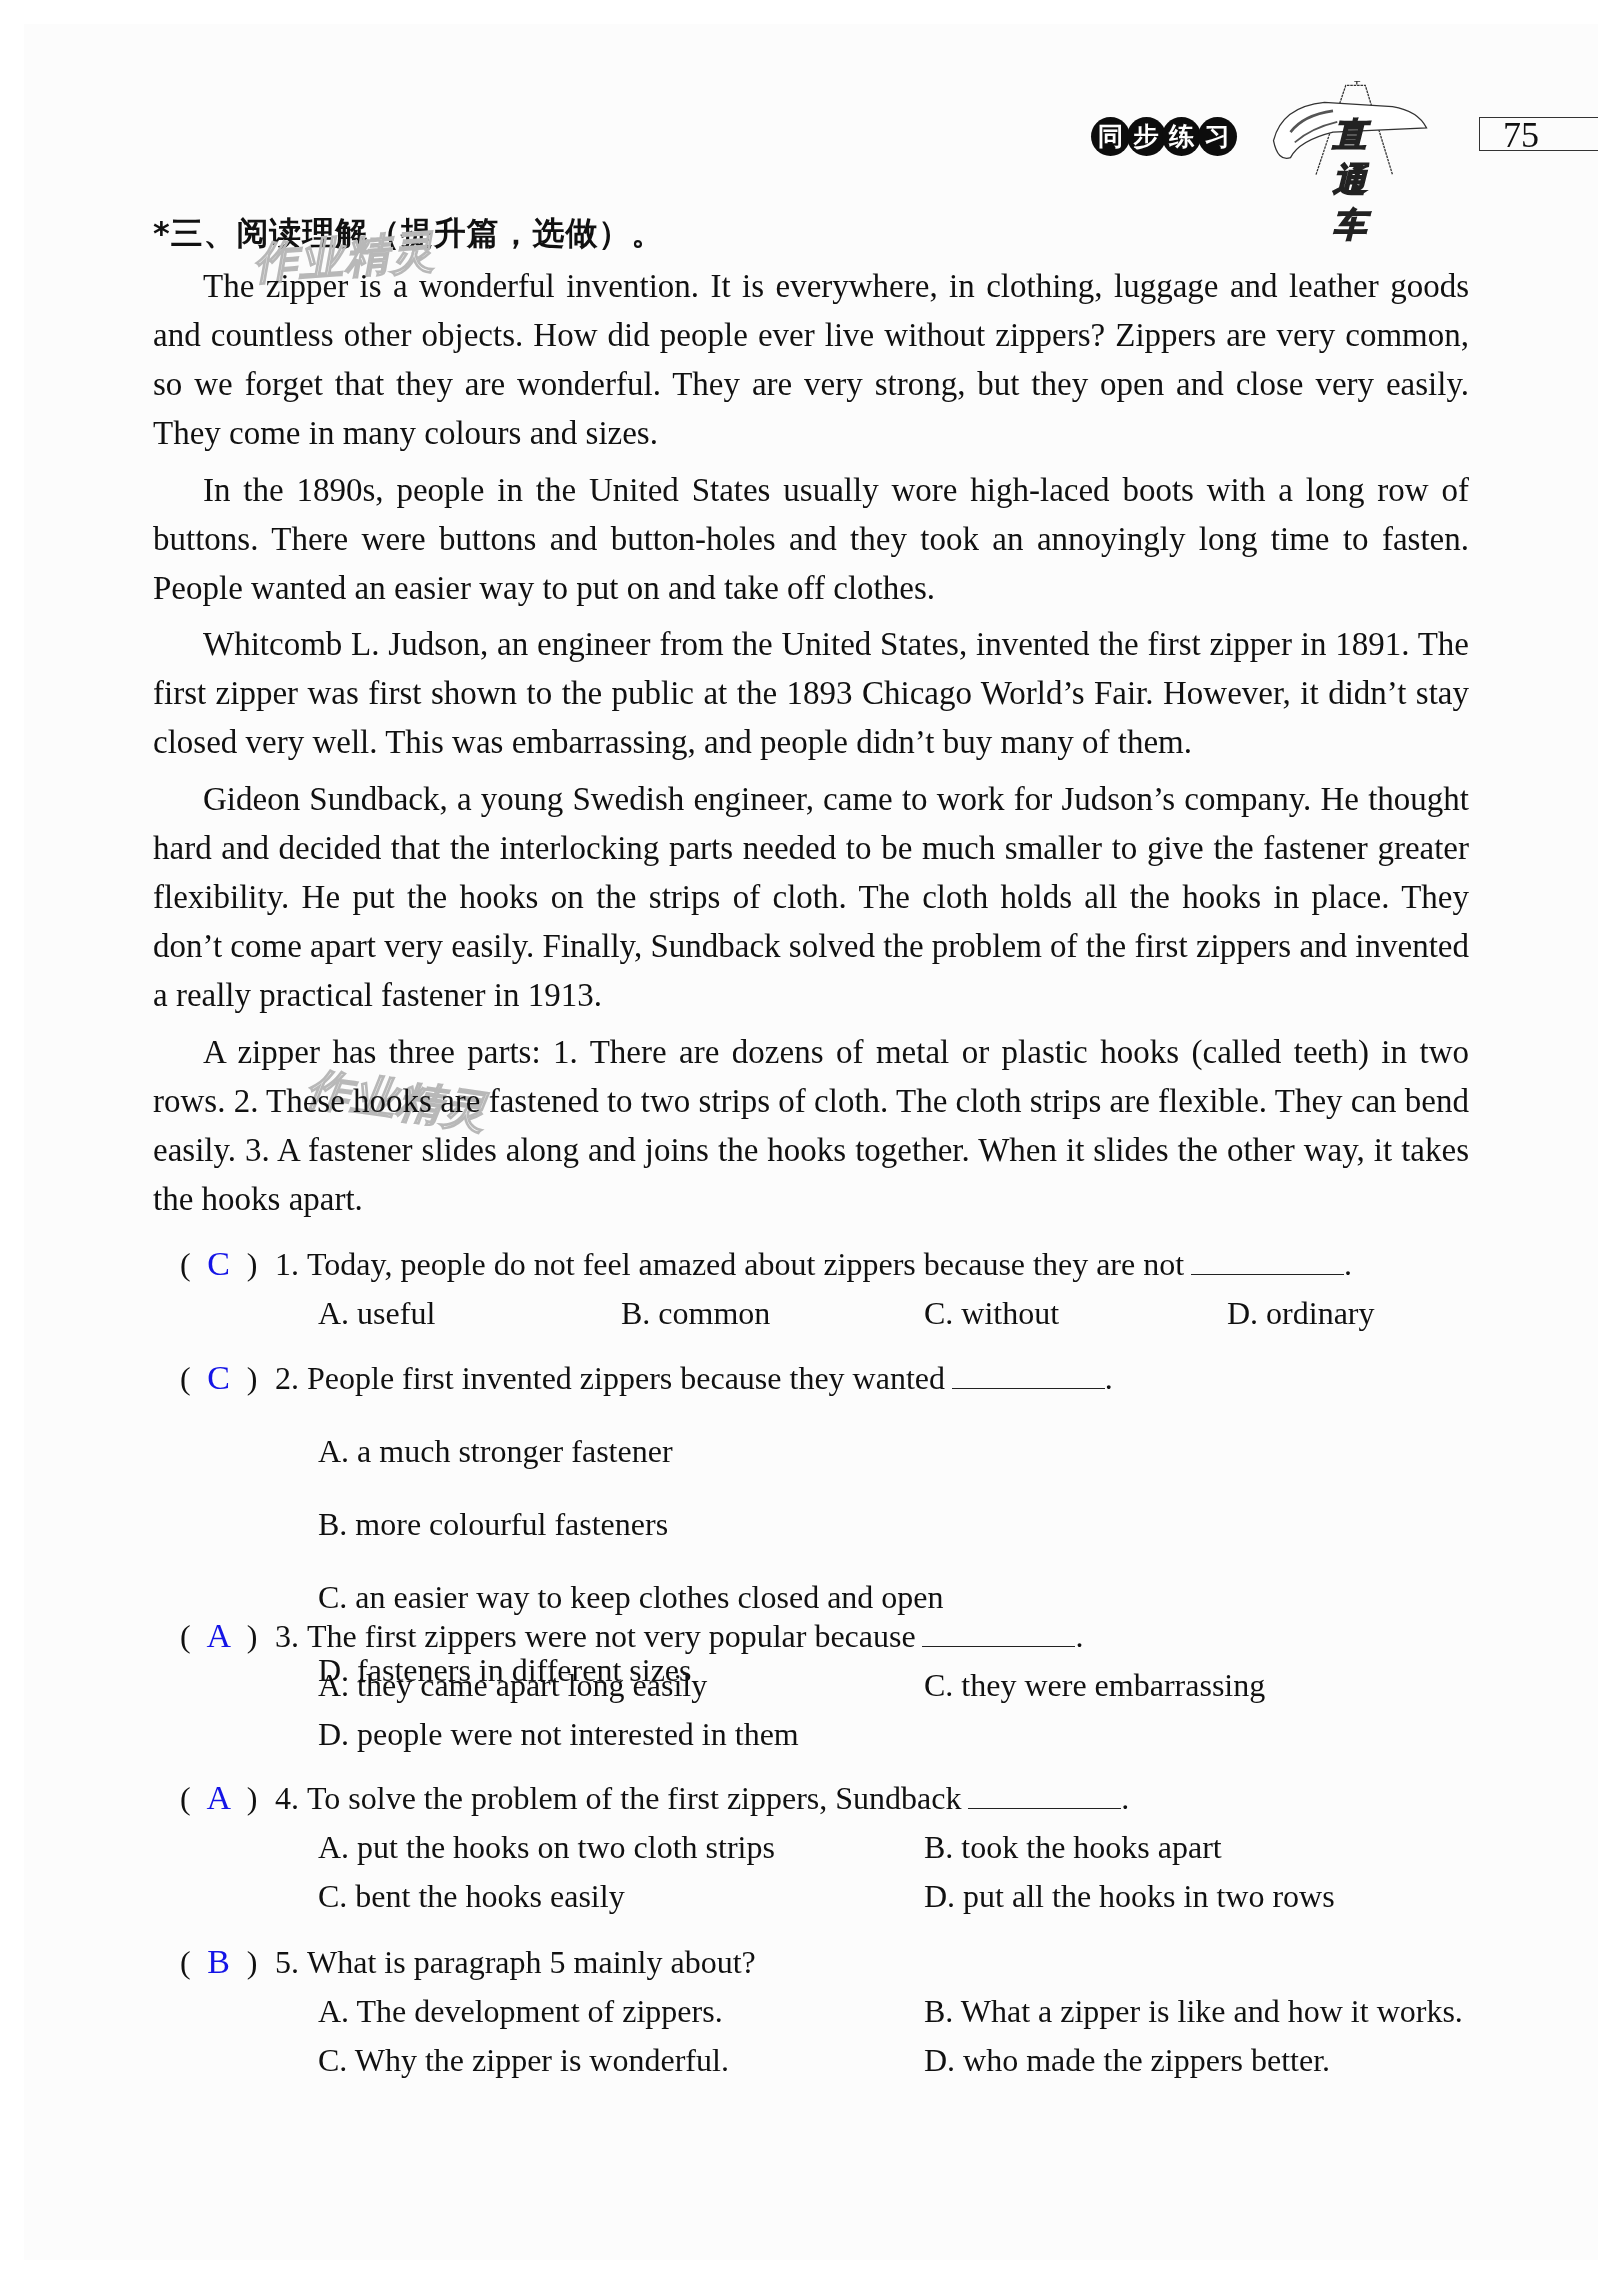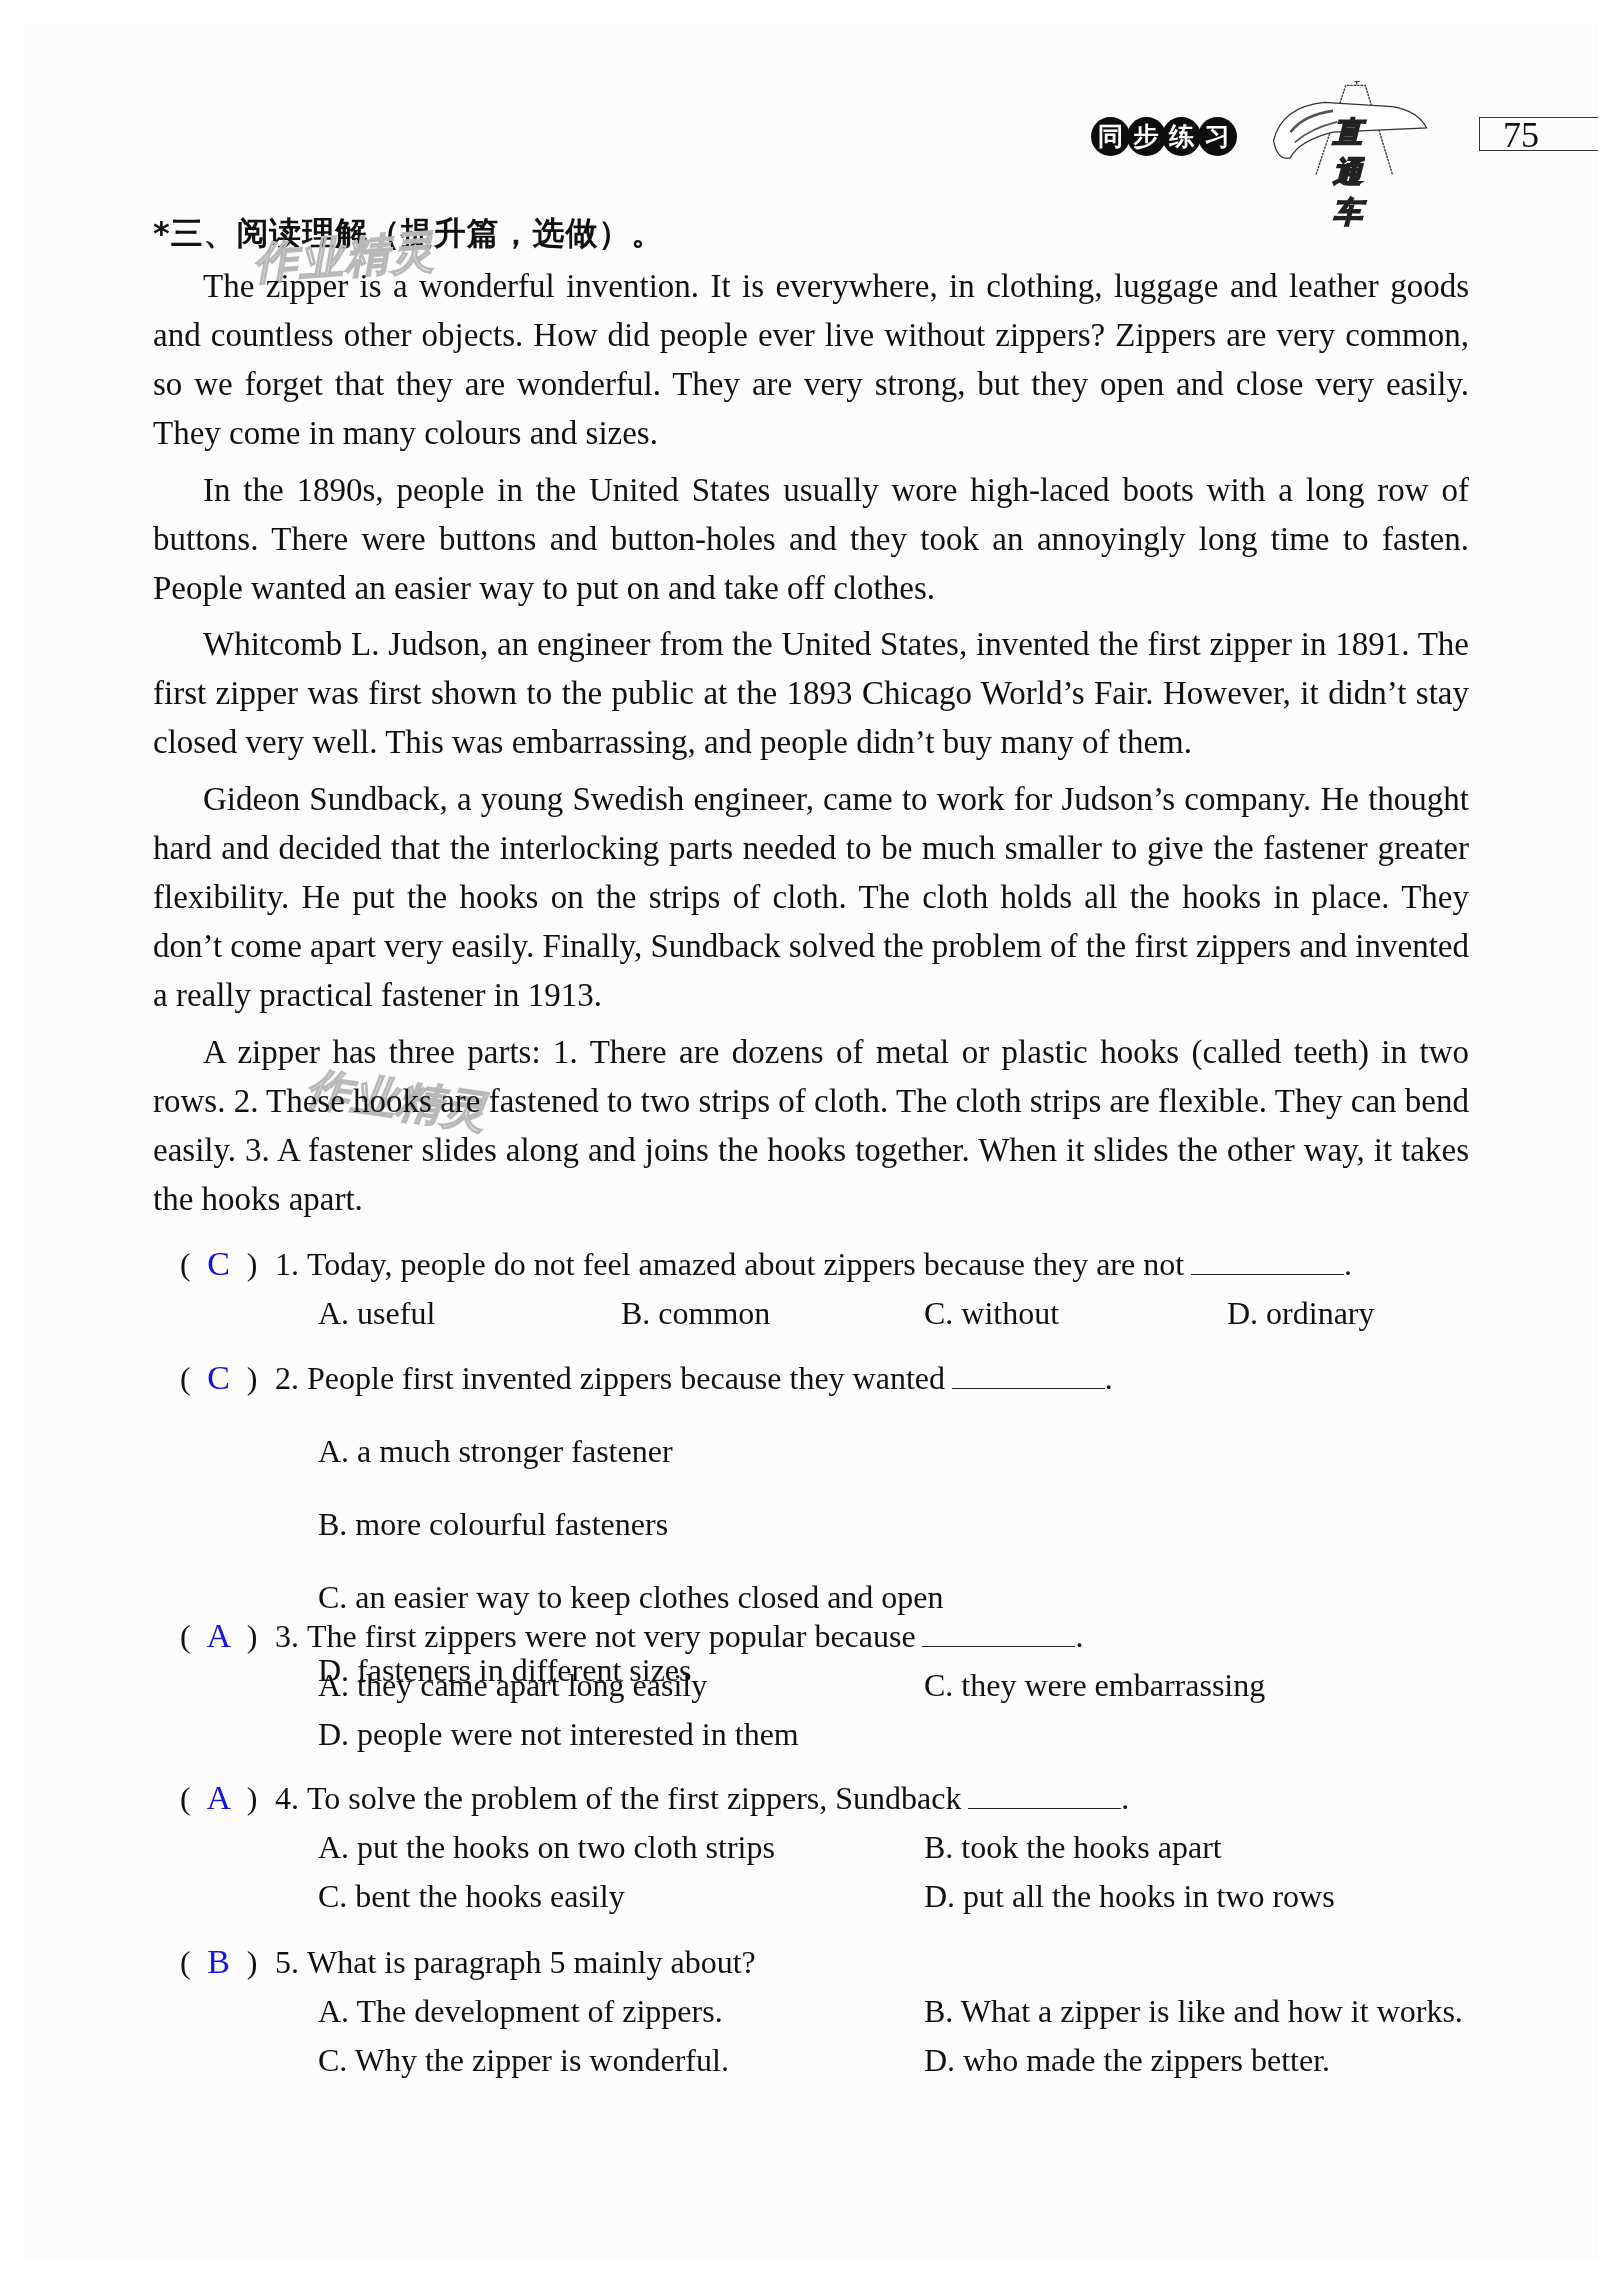--- a/index.html
+++ b/index.html
@@ -5,21 +5,21 @@
   html, body { margin:0; padding:0; }
   body { width:1623px; height:2284px; background:#ffffff; position:relative; overflow:hidden;
          font-family:"Liberation Serif","DejaVu Serif",serif; color:#111; }
   .page { position:absolute; left:24px; top:24px; width:1574px; height:2236px; background:#fcfcfc; }
   .header { position:absolute; top:106px; left:1091px; height:60px; display:flex; align-items:center; }
   .pill-group { display:flex; }
   .pill { width:39px; height:39px; border-radius:50%; background:#0d0d0d; color:#fff; margin-right:-3.4px;
           display:flex; align-items:center; justify-content:center;
           font-family:"DejaVu Sans",sans-serif; font-size:25.5px; font-weight:bold; }
   .logo { position:absolute; left:174px; top:-25.5px; width:170px; height:98px; }
-  .logo-text { position:absolute; left:242px; top:6.8px; font-family:"DejaVu Sans",sans-serif; font-size:29px;
+  .logo-text { position:absolute; left:242px; top:6.8px; font-family:"DejaVu Sans",sans-serif; font-size:33px;
                font-style:italic; font-weight:bold; color:#fff; -webkit-text-stroke:1.7px #222; letter-spacing:-1.7px; }
   .page-num { position:absolute; left:1479px; top:117px; width:119px; height:34px; border:1.7px solid #333; border-right:none;
               font-size:36px; line-height:34px; padding-left:23px; box-sizing:border-box; }
   .section-title { position:absolute; left:153px; top:212px; font-family:"DejaVu Sans",sans-serif;
                    font-weight:bold; font-size:32px; letter-spacing:0.9px; color:#111; }
   .watermark { position:absolute; font-family:"DejaVu Sans",sans-serif; font-size:44px; font-weight:bold;
                font-style:italic; color:transparent; -webkit-text-stroke:1.3px #b8b8b8; letter-spacing:1.7px; }
   .passage { position:absolute; left:153px; top:262px; width:1316px; font-size:33px; line-height:49px;
              text-align:justify; }
   .passage p { margin:0 0 7.7px 0; text-indent:50px; }

